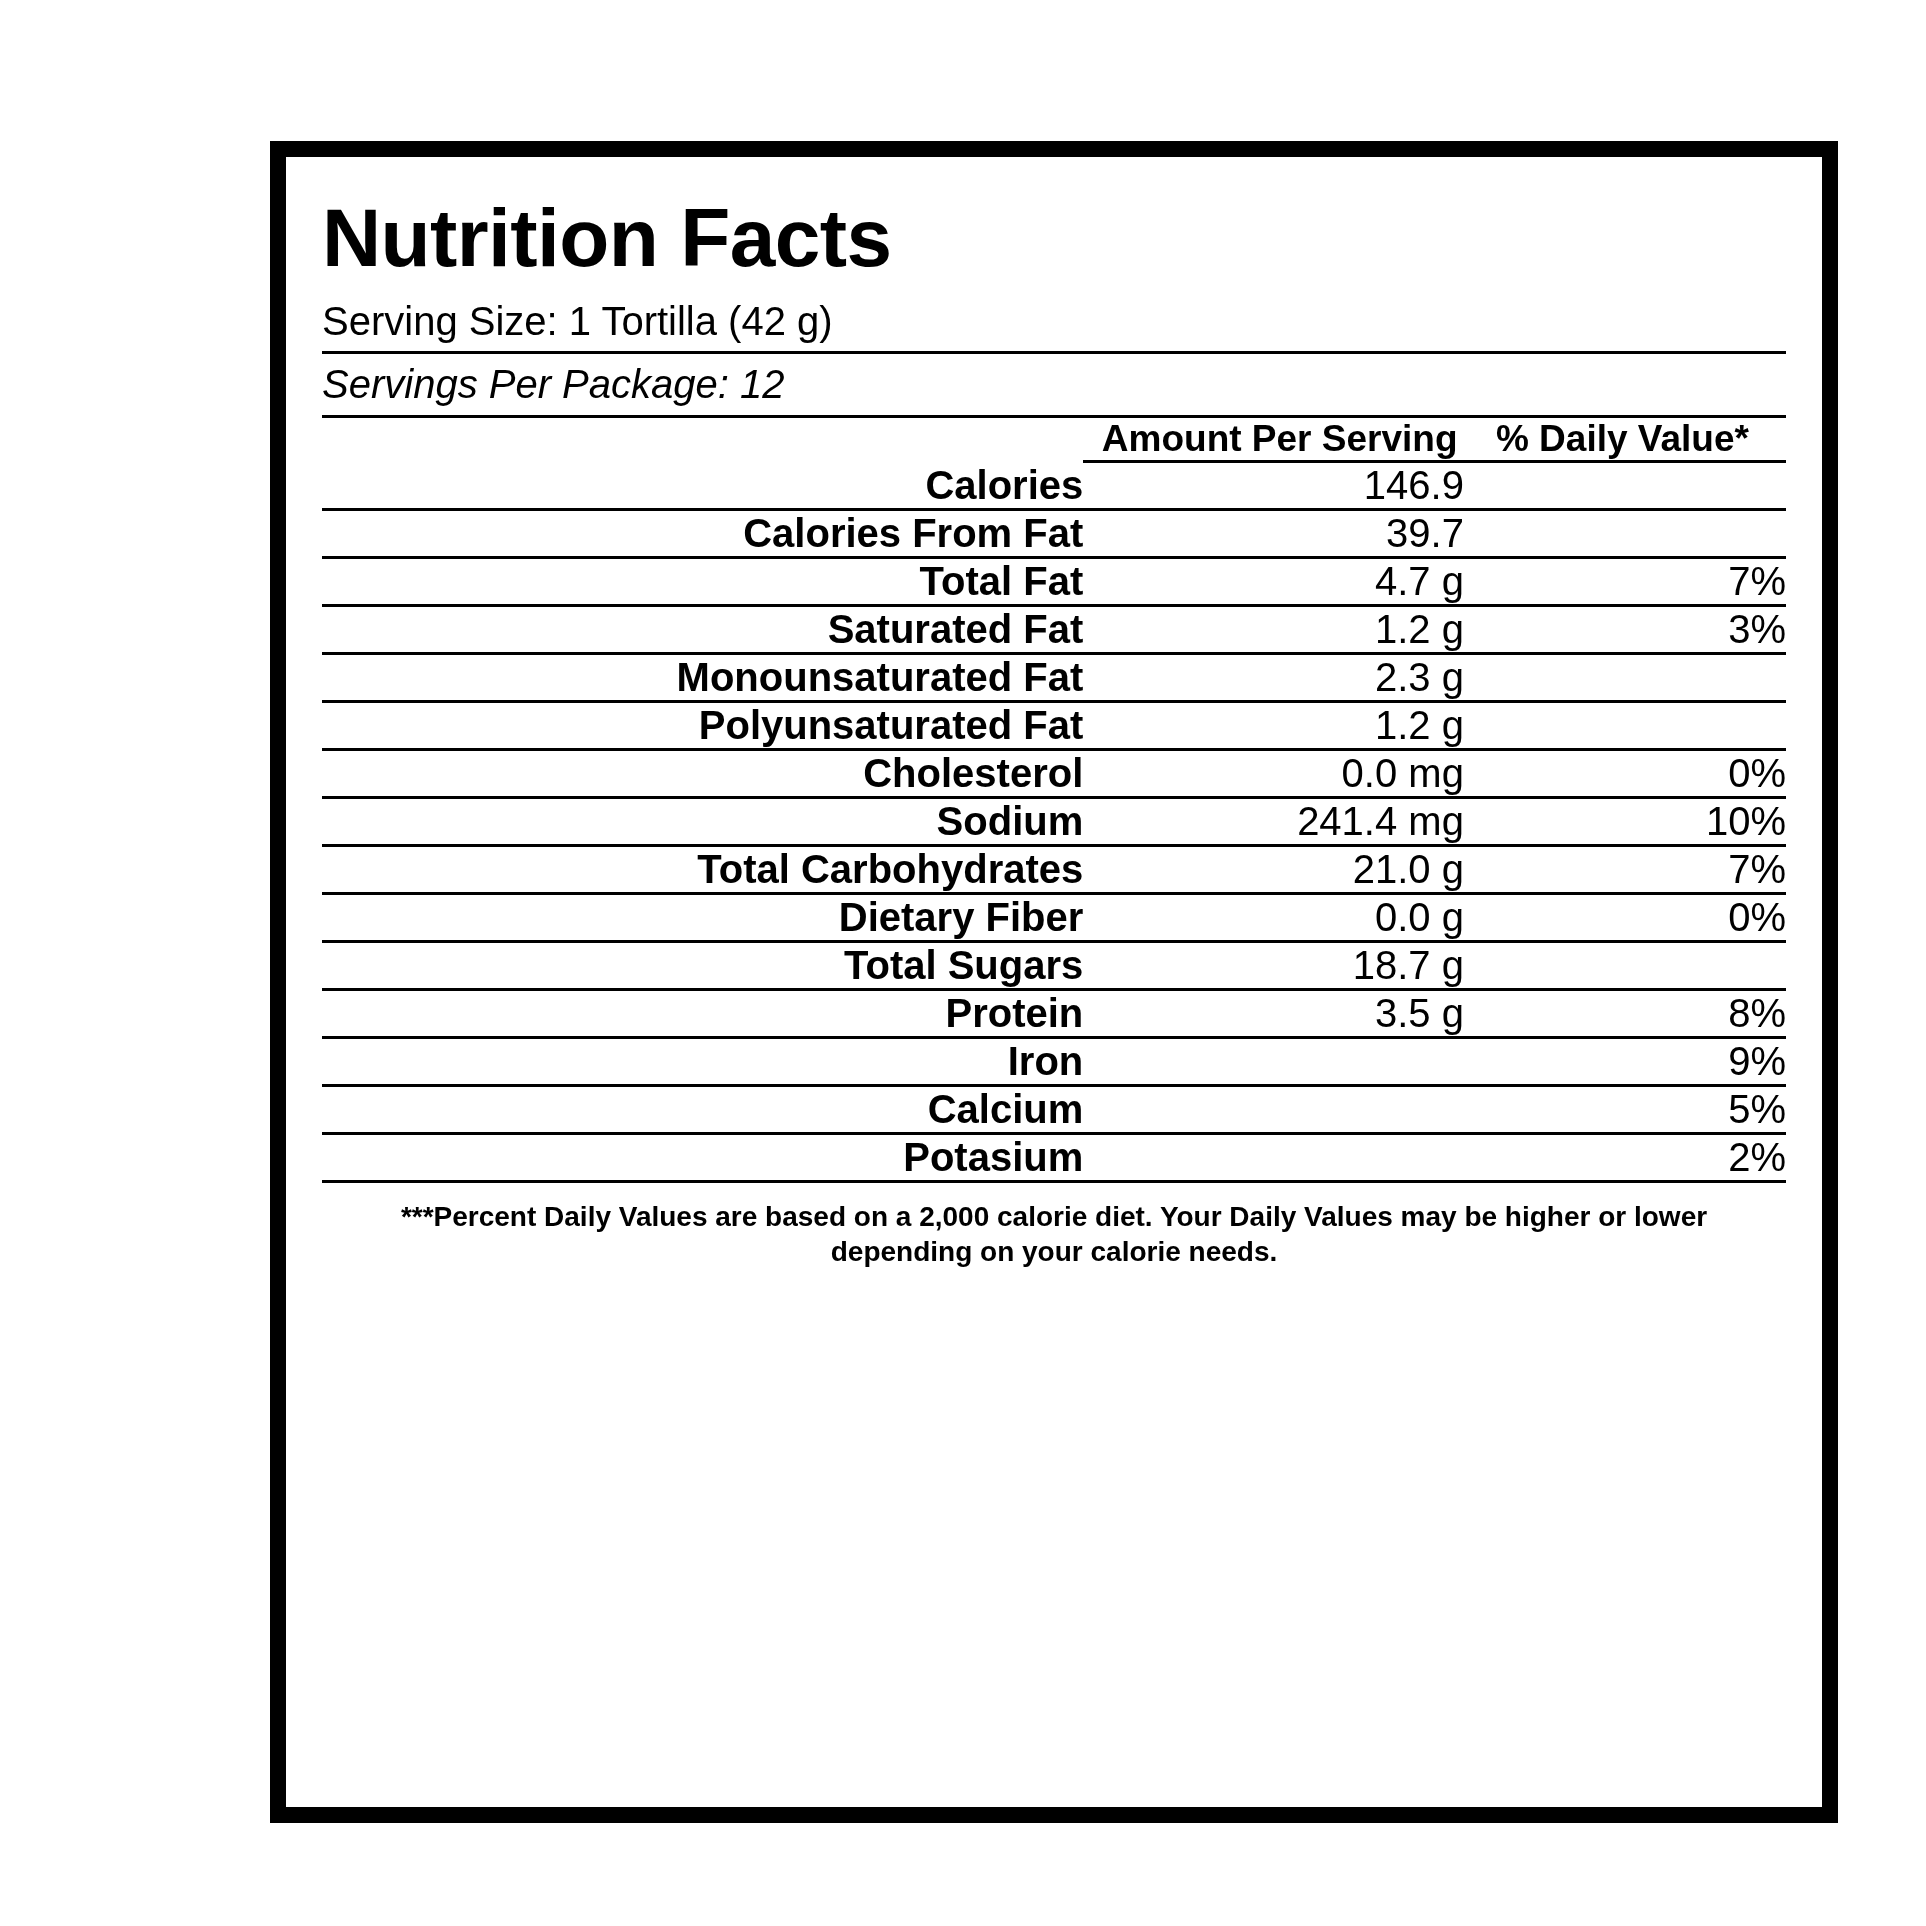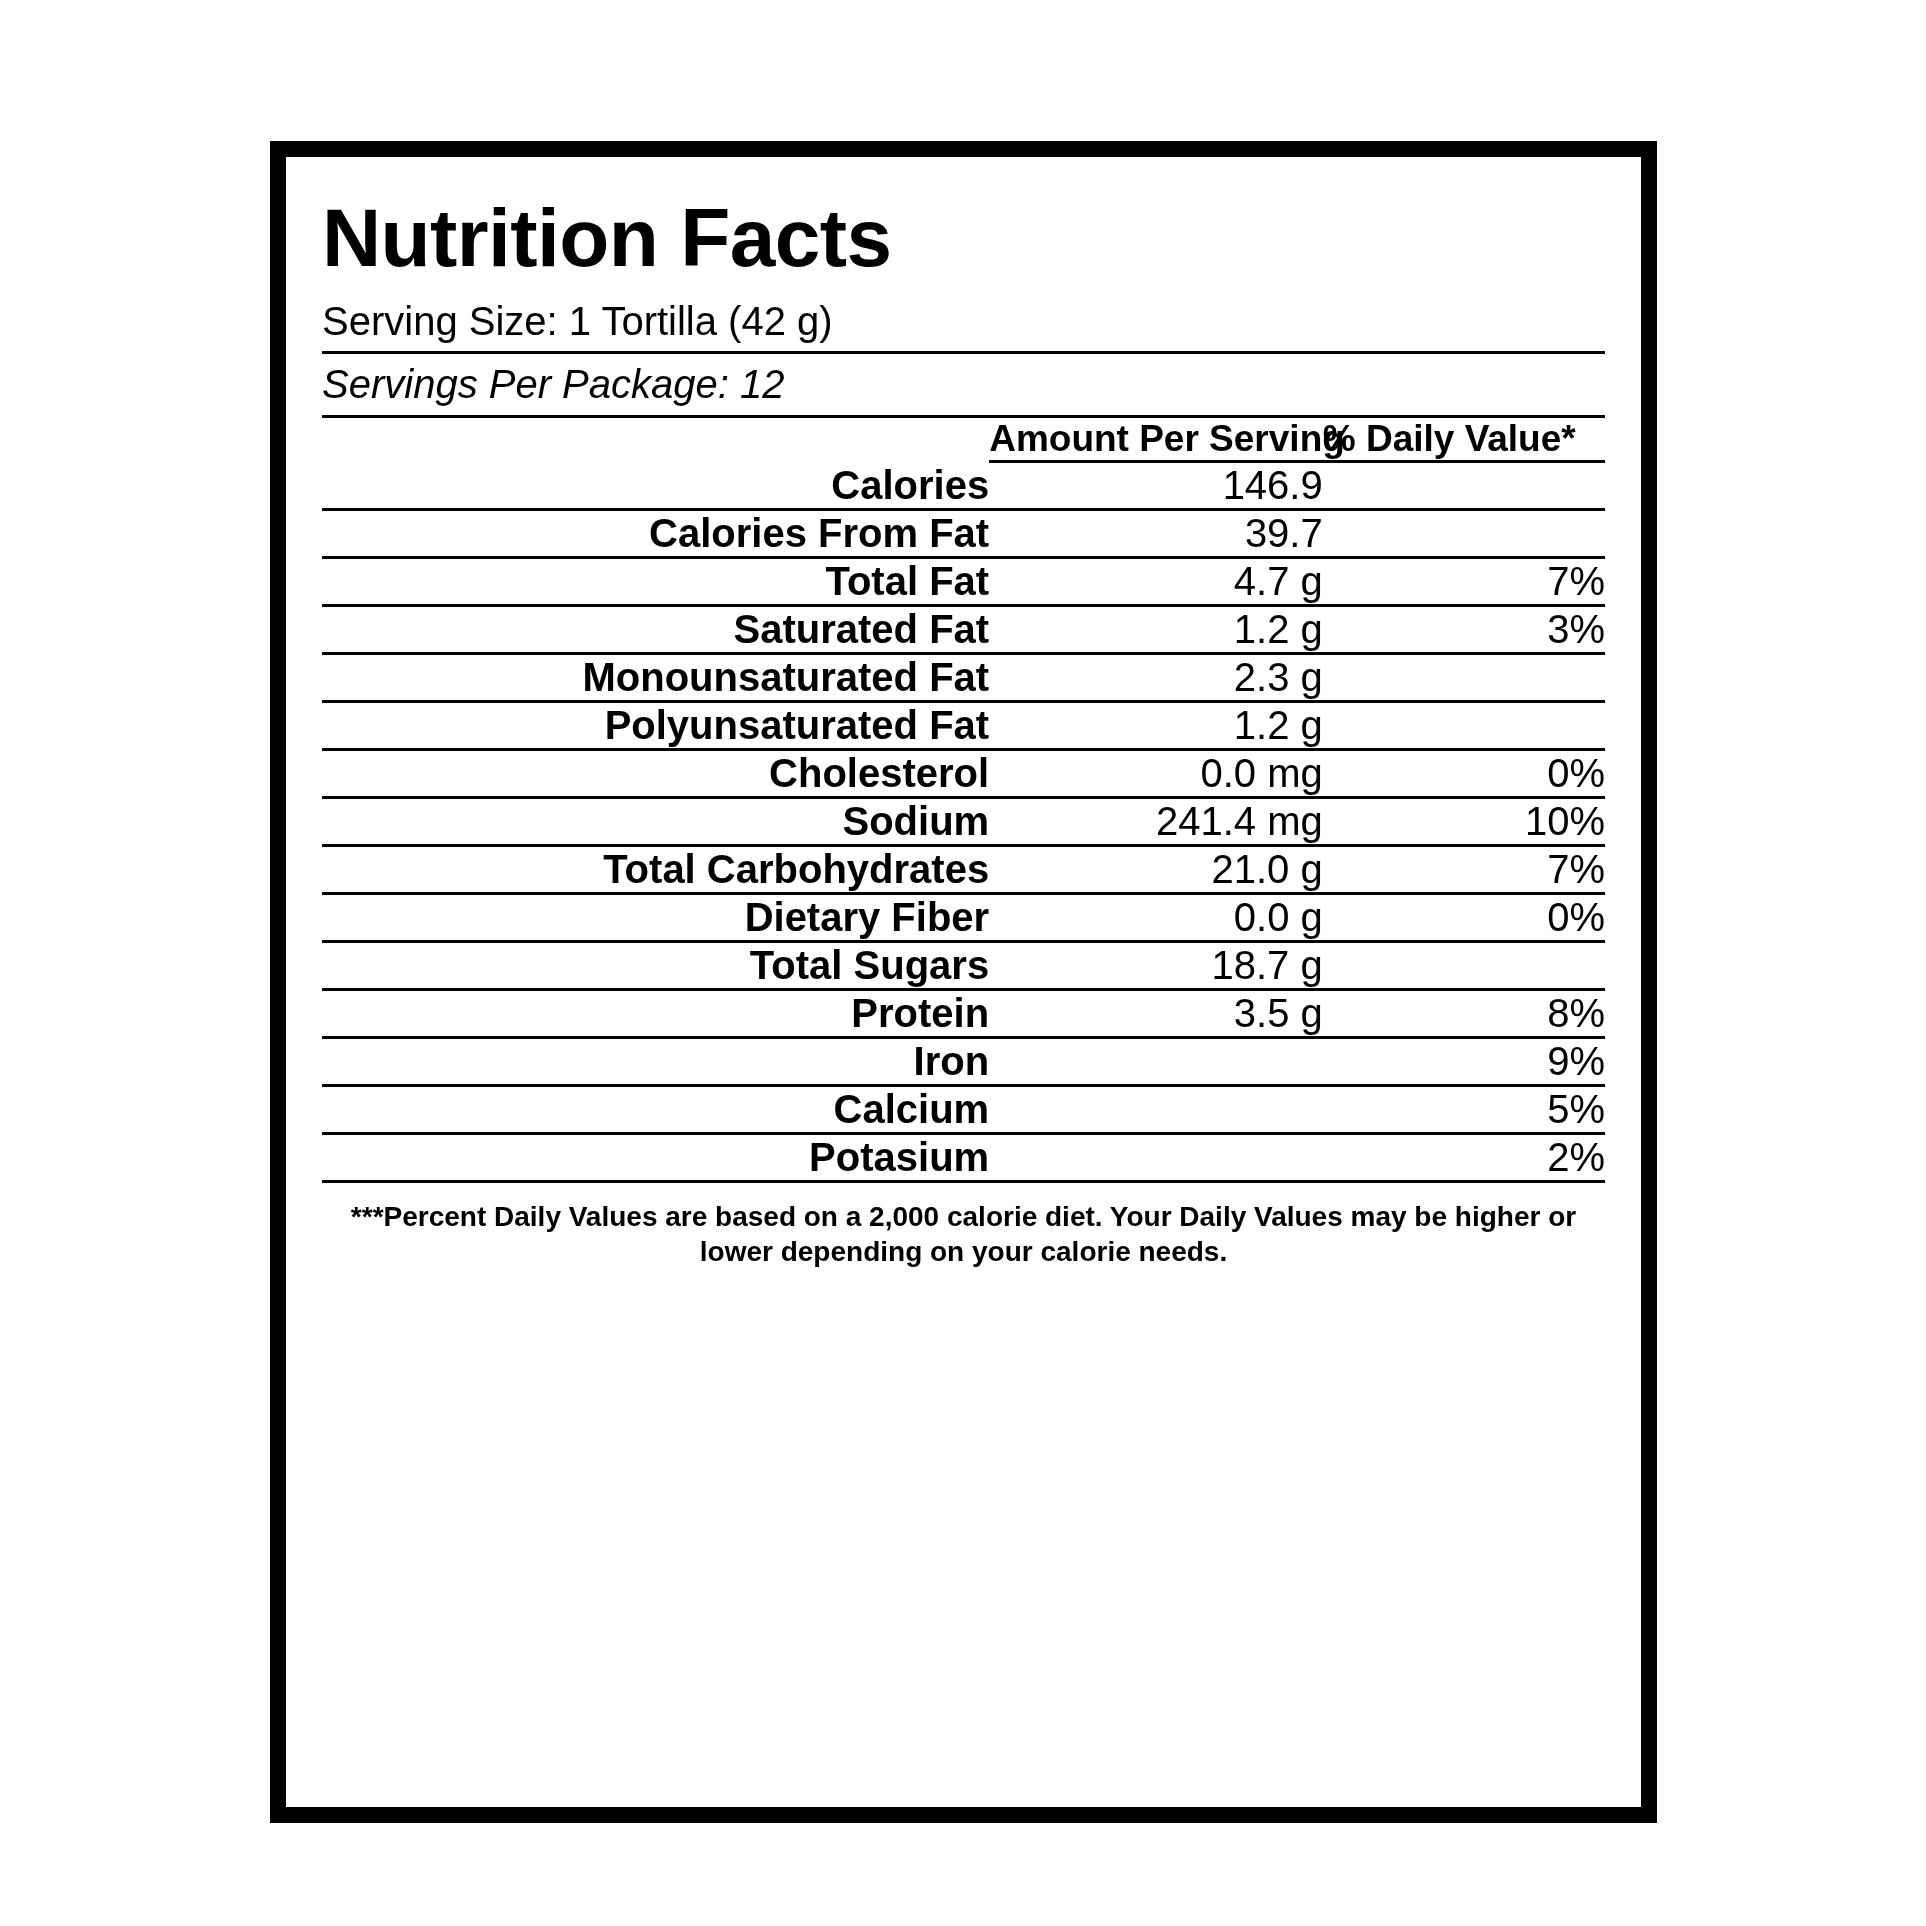--- a/index.html
+++ b/index.html
@@ -18,21 +18,21 @@
     width: 1926px;
     height: 1926px;
     position: relative;
     background: #ffffff;
     box-sizing: border-box;
   }
   .panel {
     position: absolute;
     left: 270px;
     top: 141px;
-    width: 1387px;
+    width: 1568px;
     height: 1682px;
     border: 16.7px solid #000000;
     background: #ffffff;
     box-sizing: border-box;
   }
   .inner {
     position: absolute;
     left: 36px;
     top: 26px;
     right: 36px;
@@ -82,21 +82,21 @@
   }
   .hdr-row th.blank {
     border-bottom: none;
   }
   .hdr-row th.amount {
     text-align: right;
     padding-right: 6.4px;
     margin-left: 39px;
   }
   .hdr-row th.dv {
-    text-align: left;
+    text-align: center;
     padding-right: 5.1px;
     margin-top: 38px;
   }
   td.nutrient {
     font-size: 40px;
     font-weight: bold;
     text-align: left;
     padding: 1.3px 0 5.1px 0;
     white-space: nowrap;
   }

